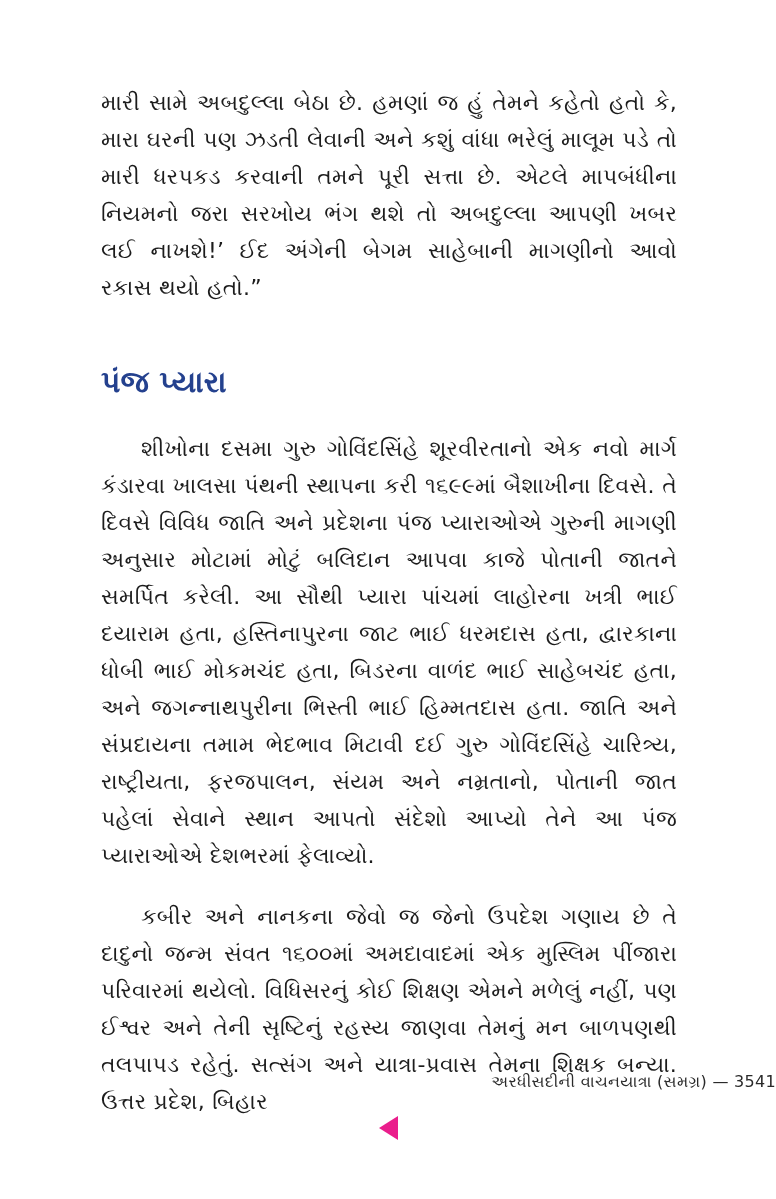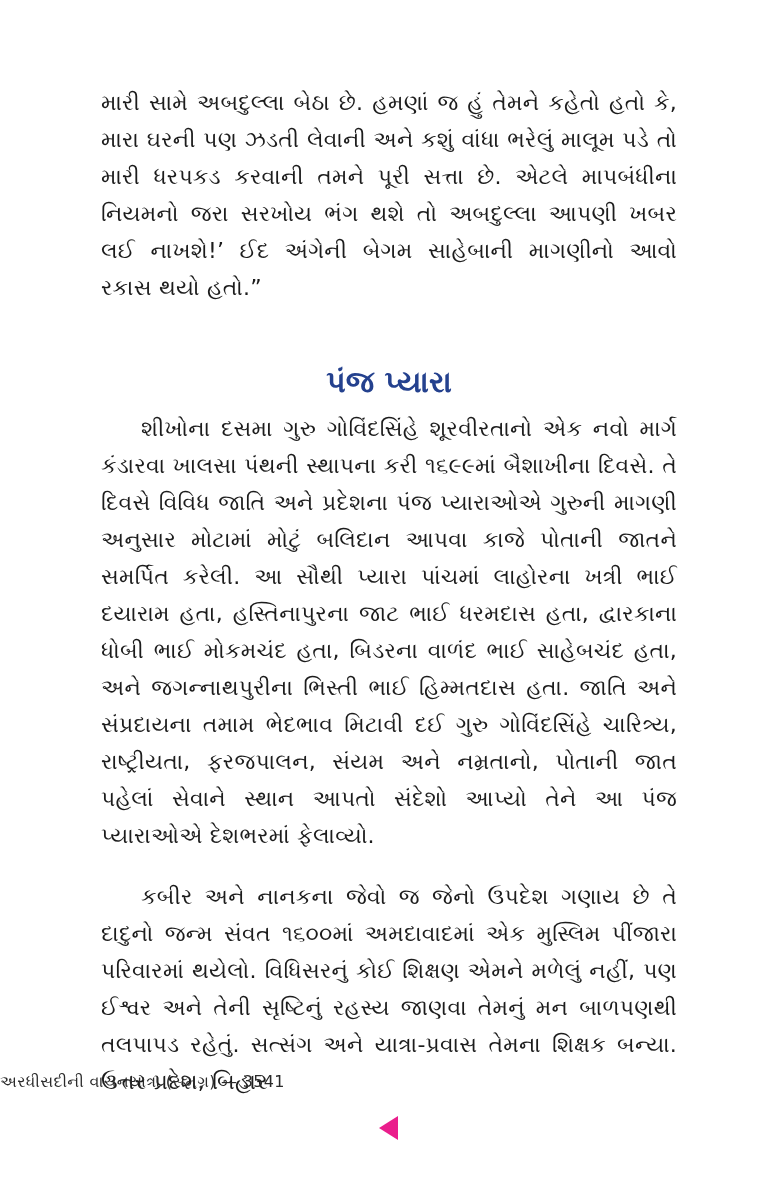--- a/index.html
+++ b/index.html
@@ -28,36 +28,36 @@
     text-align: justify;
     color: #1c1c1c;
     letter-spacing: 0.2px;
   }
   .para.indented {
     text-indent: 40px;
   }
   #para-opening { margin-top: 84px; }
   .heading {
     margin: 0;
-    text-align: center;
+    text-align: left;
     color: #24418e;
     font-size: 30px;
     font-weight: bold;
     line-height: 40px;
   }
   #heading-1 { margin-top: 56px; }
-  #para-section-1 { margin-top: 8px; }
+  #para-section-1 { margin-top: 28px; }
   #heading-2 { margin-top: 44px; }
   #para-section-2 { margin-top: 24px; }
   .footer {
     position: absolute;
     top: 1072px;
     left: 0;
     width: 776px;
-    text-align: left;
+    text-align: right;
     font-size: 16px;
     color: #2a2a2a;
     letter-spacing: 0.3px;
   }
   .nav-button {
     position: absolute;
     left: 374px;
     top: 1113px;
     width: 28px;
     height: 30px;

